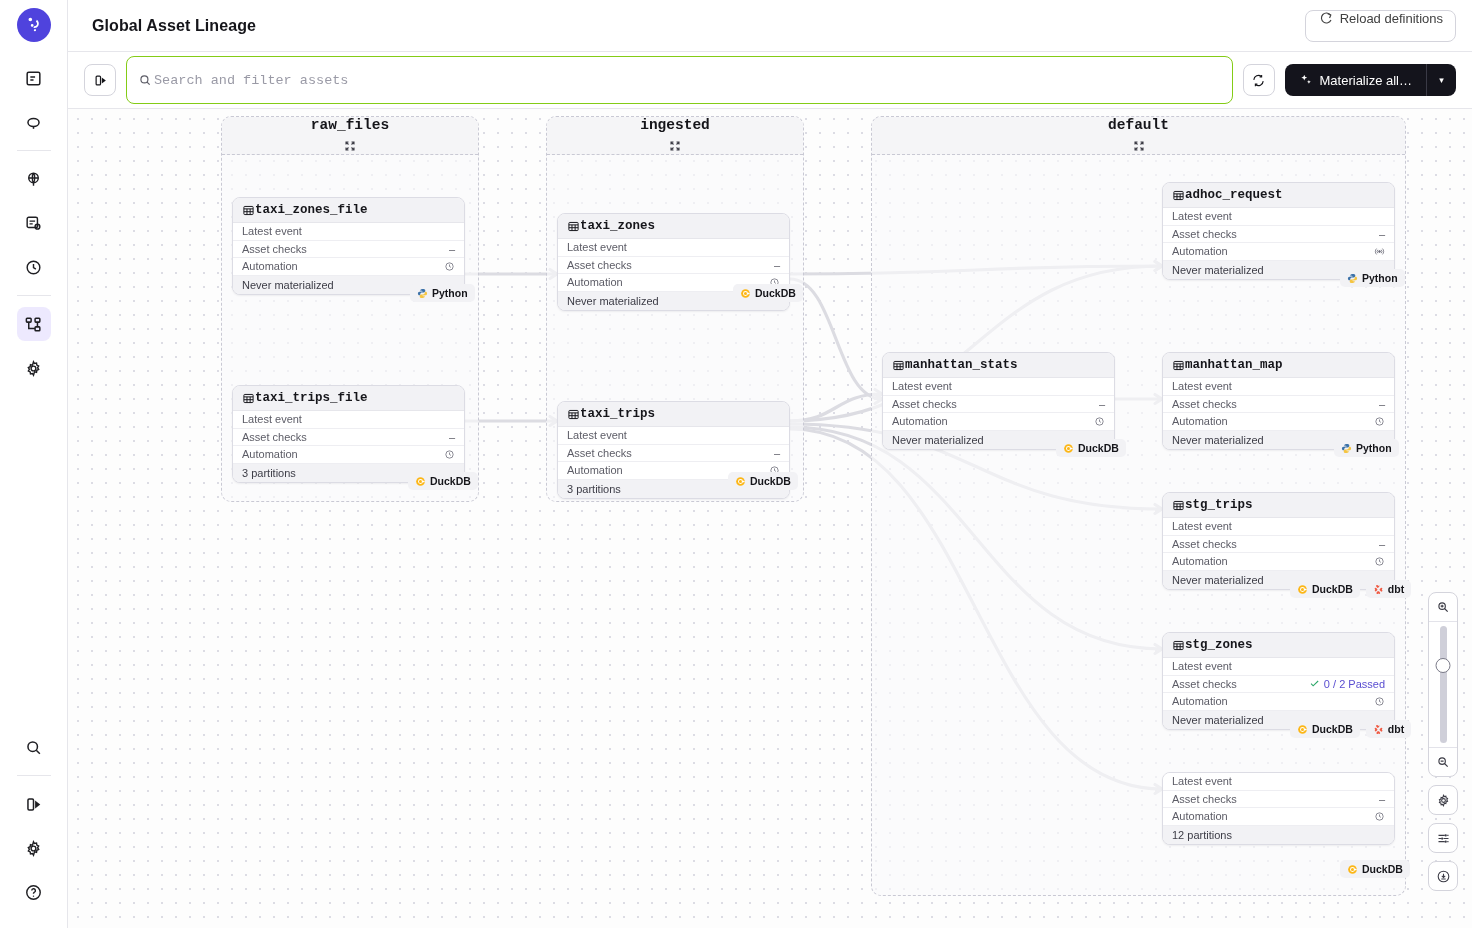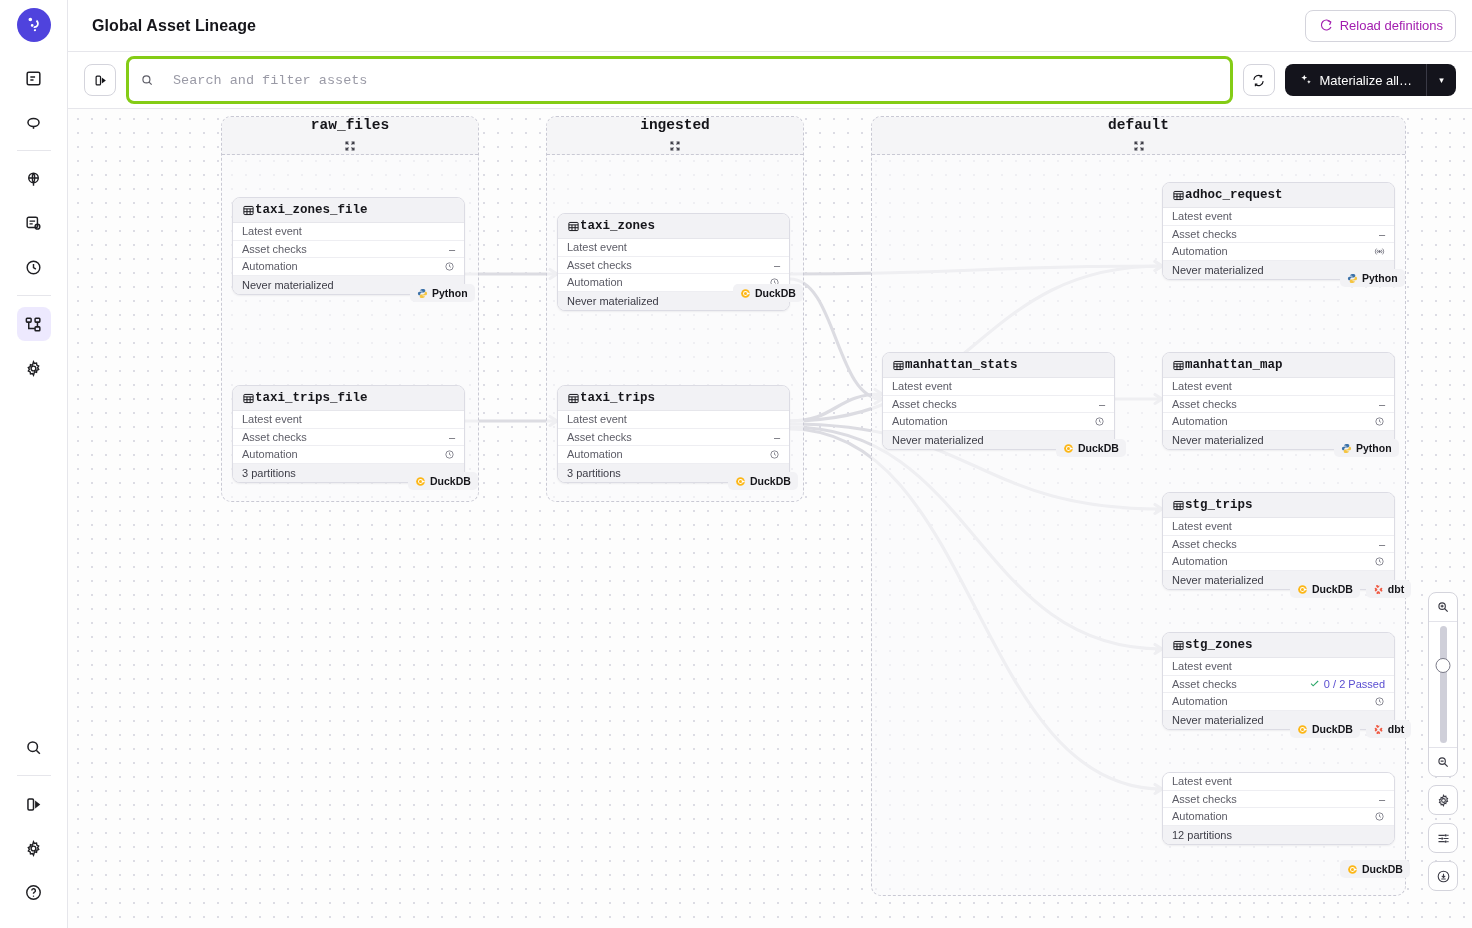--- a/index.html
+++ b/index.html
@@ -50,43 +50,43 @@
     height: 52px; flex: 0 0 52px;
     border-bottom: 1px solid #e6e6eb;
     display: flex; align-items: center; justify-content: space-between;
     padding: 0 16px 0 24px;
     background: #fff;
   }
   .page-title { font-size: 16px; font-weight: 700; color: #15151a; letter-spacing: .1px; }
   .reload-btn {
     height: 32px; padding: 0 12px;
     border: 1px solid #d4d4dc; border-radius: 8px;
-    background: #fff; color: #a21caf; font-size: 13px;
-    display: flex; align-items: center; gap: 7px; cursor: pointer;
+    background: #fff; color: #404040; font-size: 13px;
+    display: flex; gap: 7px; cursor: pointer;
     font-family: "Liberation Sans", sans-serif;
   }
   .reload-btn svg { width: 15px; height: 15px; }
 
   .filterbar {
     height: 57px; flex: 0 0 57px;
     border-bottom: 1px solid #e6e6eb;
     display: flex; align-items: center; gap: 10px;
     padding: 0 16px 0 16px;
     background: #fff;
   }
   .icon-sq {
     width: 32px; height: 32px; flex: 0 0 32px;
     border: 1px solid #d4d4dc; border-radius: 8px; background: #fff;
     display: flex; align-items: center; justify-content: center; cursor: pointer;
   }
   .icon-sq svg { width: 15px; height: 15px; }
   .search-wrap {
     flex: 1 1 auto; height: 48px;
-    border: 3px solid #84cc16; border-radius: 8px;
-    display: flex; align-items: center; gap: 19px; padding: 0 11px;
+    border: 1px solid #84cc16; border-radius: 8px;
+    display: flex; align-items: center; gap: 2px; padding: 0 11px;
     background: #fff; min-width: 0;
   }
   .search-wrap svg { width: 14px; height: 14px; flex: 0 0 14px; color: #5c5c66; }
   .search-wrap input {
     border: 0; outline: 0; flex: 1; min-width: 0;
     font-family: "Liberation Mono", monospace;
     font-size: 13.5px; color: #15151a; background: transparent;
   }
   .search-wrap input::placeholder { color: #9a9aa6; }
   .mat-group { display: flex; flex: 0 0 auto; align-items: center; }
@@ -546,21 +546,21 @@
               <span class="dot">
                 <svg viewBox="0 0 24 24">
                   <circle cx="12" cy="12" r="9.5" fill="#fcb616"></circle>
                   <path d="M12 6.6a5.4 5.4 0 1 0 0 10.8 5.4 5.4 0 0 0 0-10.8zm0 2a3.4 3.4 0 1 1 0 6.8 3.4 3.4 0 0 1 0-6.8z" fill="#fff"></path>
                   <rect x="14.8" y="10.4" width="6.4" height="3.2" rx="1.6" fill="#fff"></rect>
                 </svg>
               </span>
               <span>DuckDB</span>
             </span>
           </div>
-          <div class="node" style="left: 489px; top: 276px;">
+          <div class="node" style="left: 489px; top: 292px;">
             <div class="node-head">
               <span class="" style="display:flex;align-items:center">
                 <svg viewBox="0 0 24 24" fill="none" stroke="currentColor" stroke-width="1.8">
                   <rect x="3.5" y="4.5" width="17" height="15" rx="1.5"></rect>
                   <path d="M3.5 9h17M3.5 14.2h17M9.2 9v10.5M15 9v10.5"></path>
                 </svg>
               </span>
               <span class="node-name">taxi_trips</span>
             </div>
             <div class="node-row">

